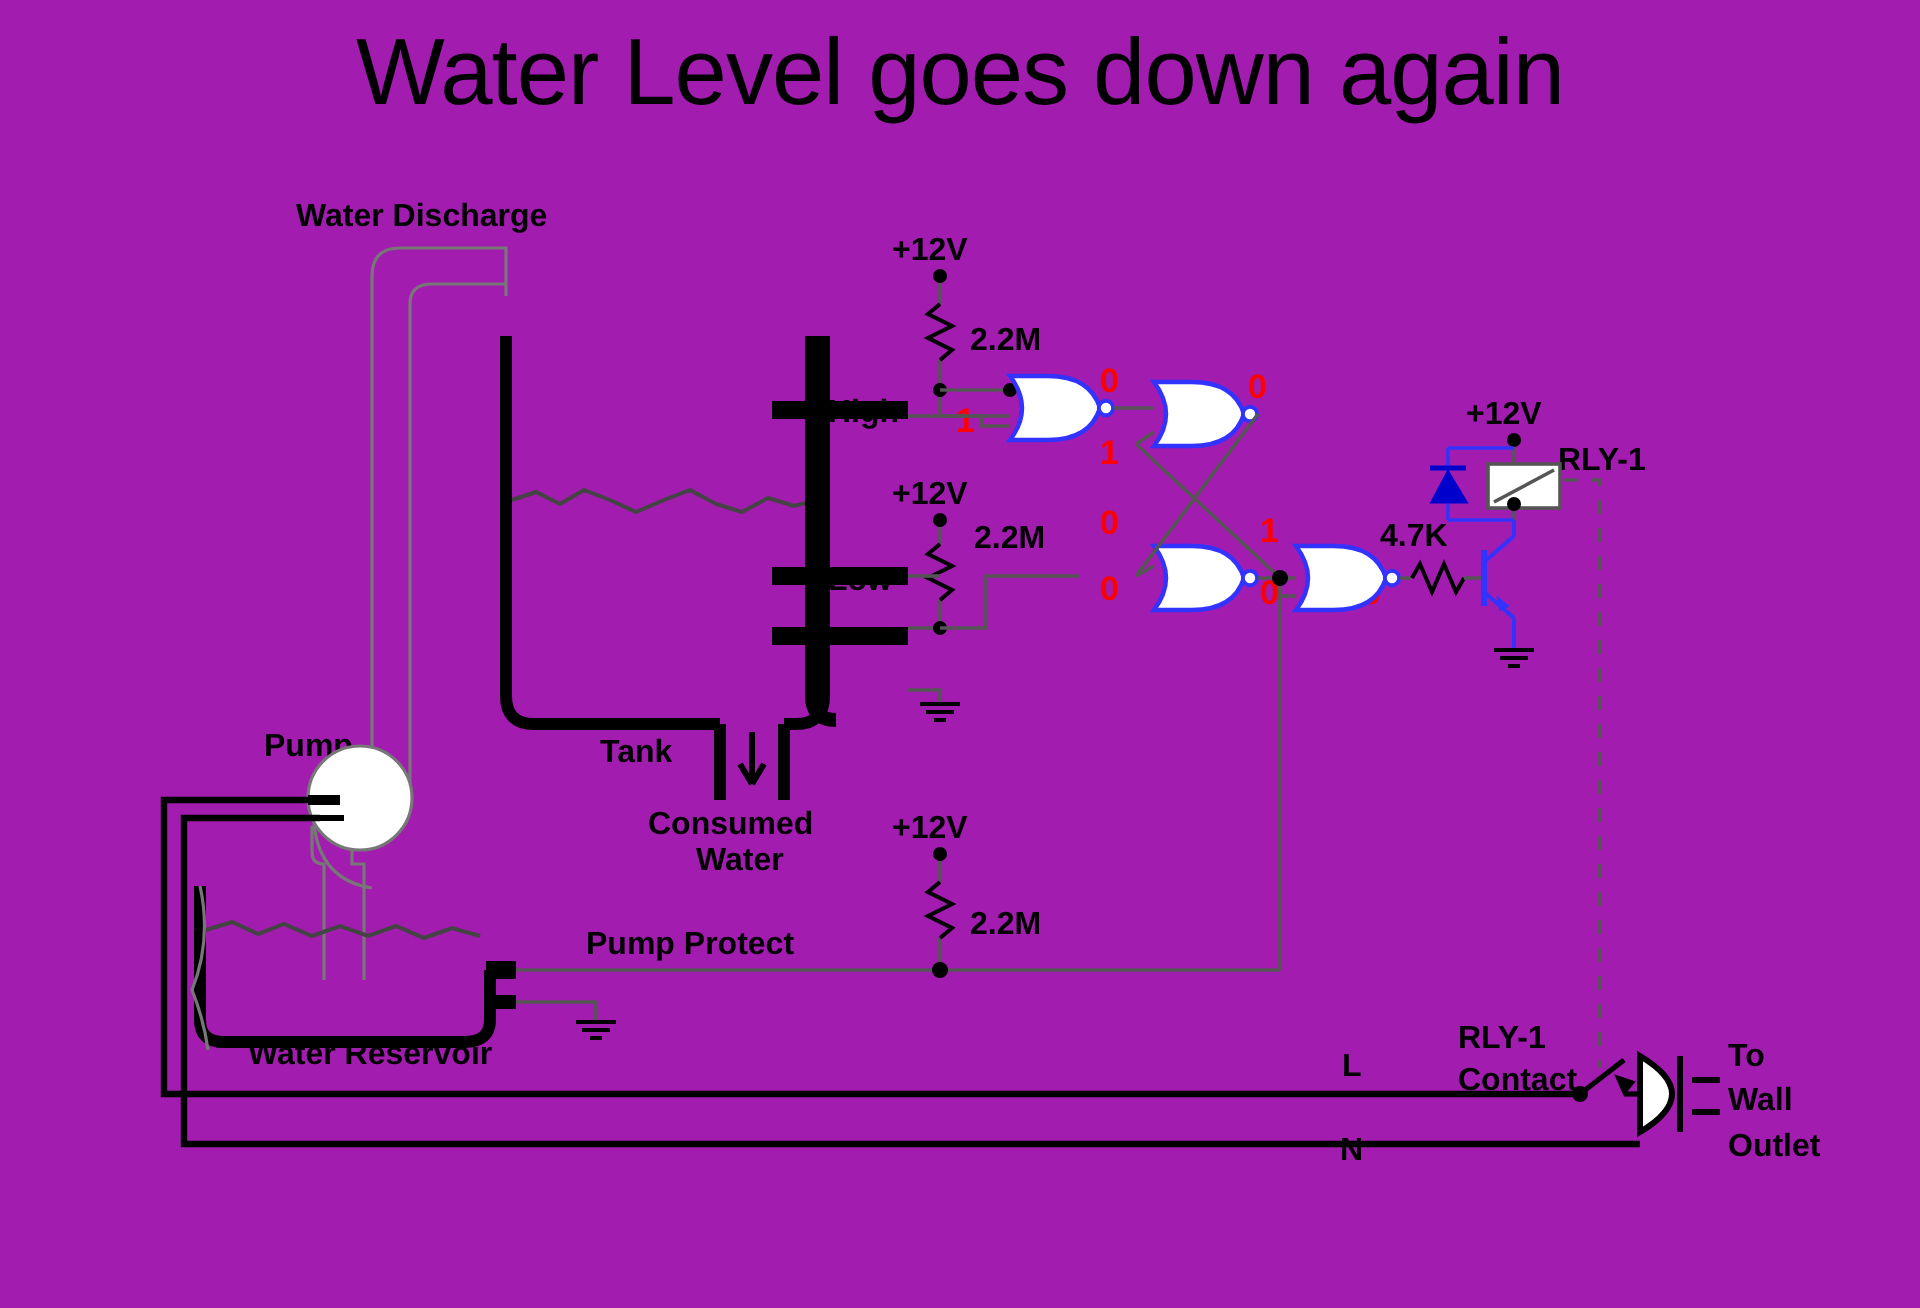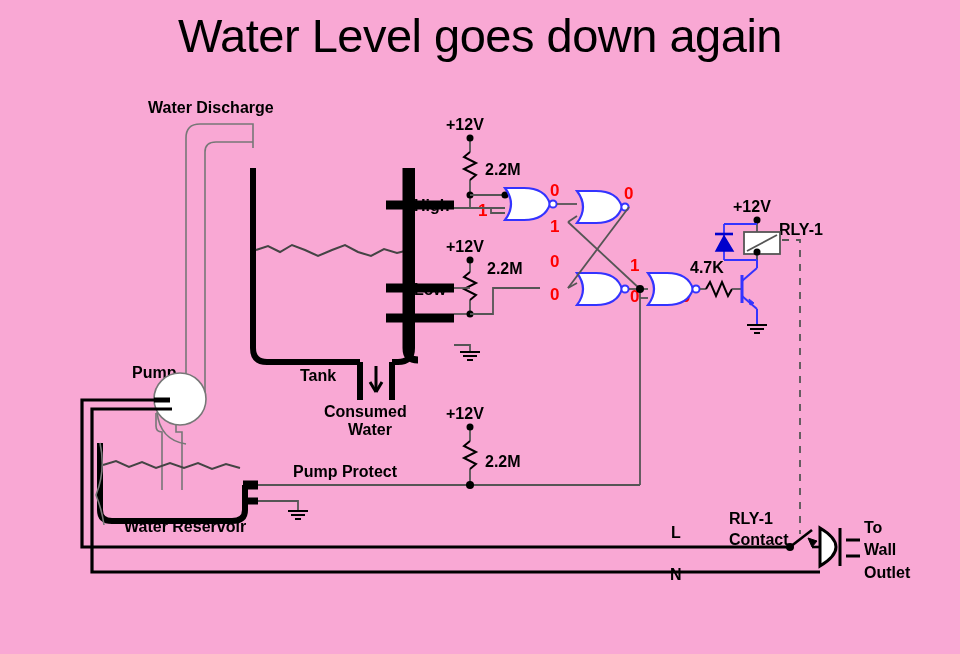--- a/index.html
+++ b/index.html
@@ -1,18 +1,18 @@
 <!DOCTYPE html>
 <html><head>
 <meta charset="utf-8">
 <style>
   html,body{margin:0;padding:0;background:#fff;}
   body{width:960px;height:654px;overflow:hidden;
        font-family:"Liberation Sans",sans-serif;}
-  #stage{position:relative;width:960px;height:654px;background:#f9a8d4;}
+  #stage{position:relative;width:960px;height:654px;background:#a21caf;}
   #title{
     position:absolute;left:0;top:8px;width:960px;text-align:center;
     font-size:47px;font-weight:400;color:#000;letter-spacing:-0.5px;
     font-family:"Liberation Sans",sans-serif;white-space:nowrap;
   }
   svg{position:absolute;left:0;top:0;}
   .lbl{font-family:"Liberation Sans",sans-serif;font-weight:bold;fill:#000;}
   .digit{font-family:"Liberation Sans",sans-serif;font-weight:bold;fill:#ff0000;font-size:17px;}
 </style>
 </head>

